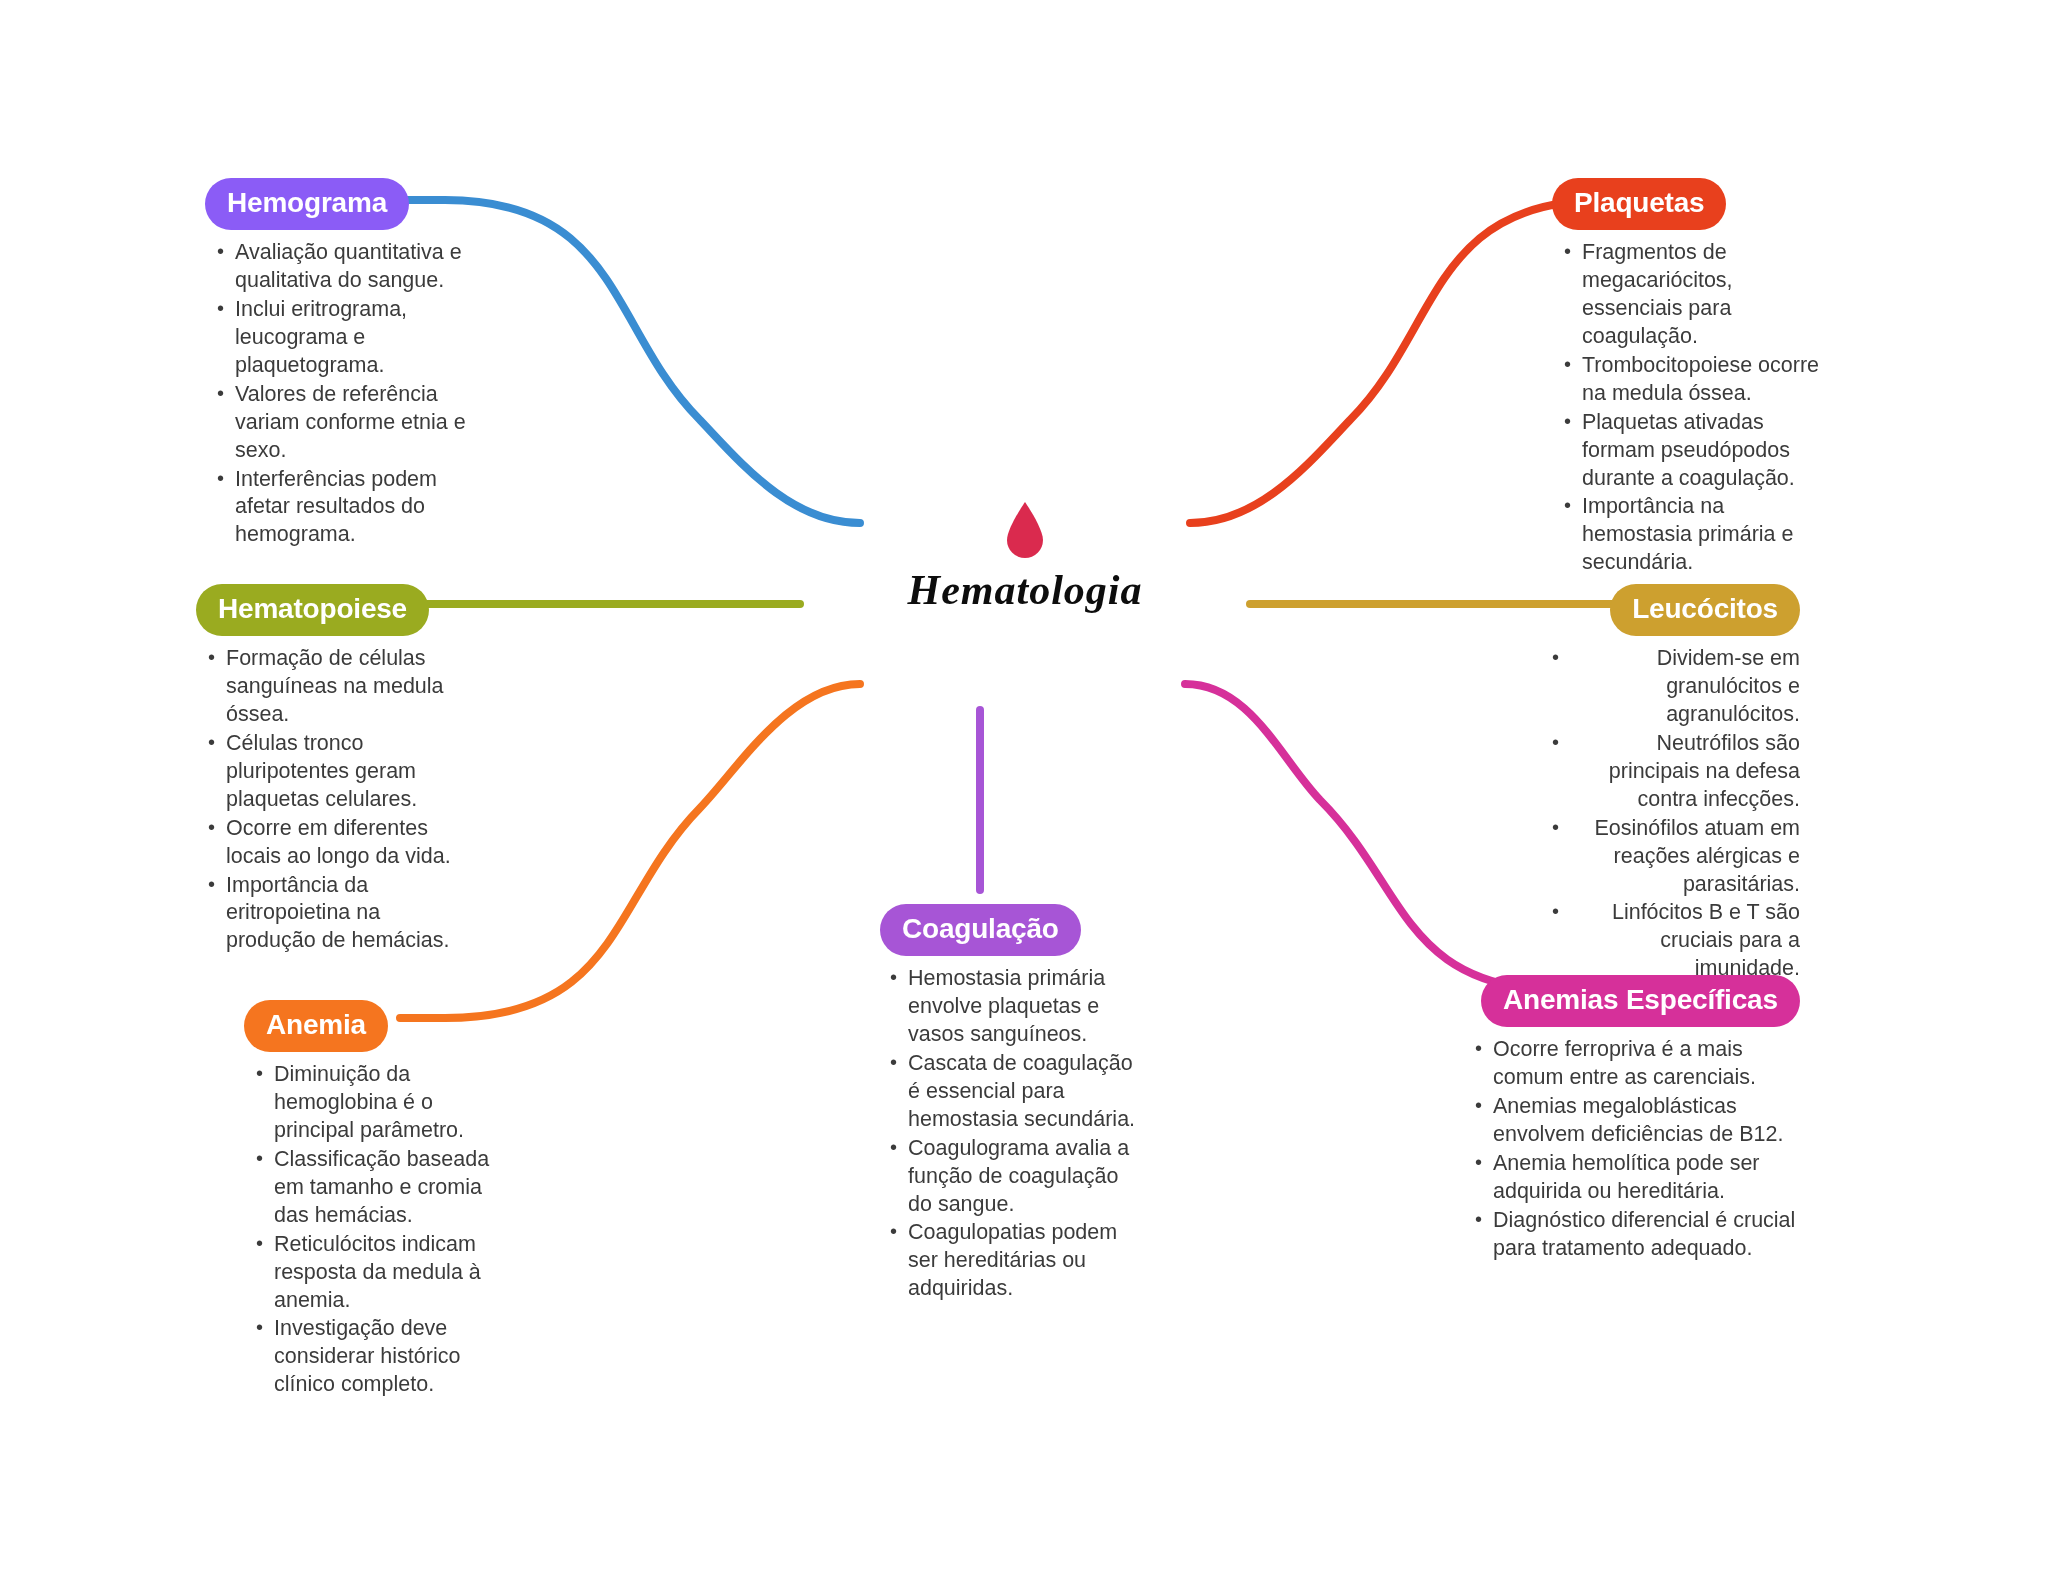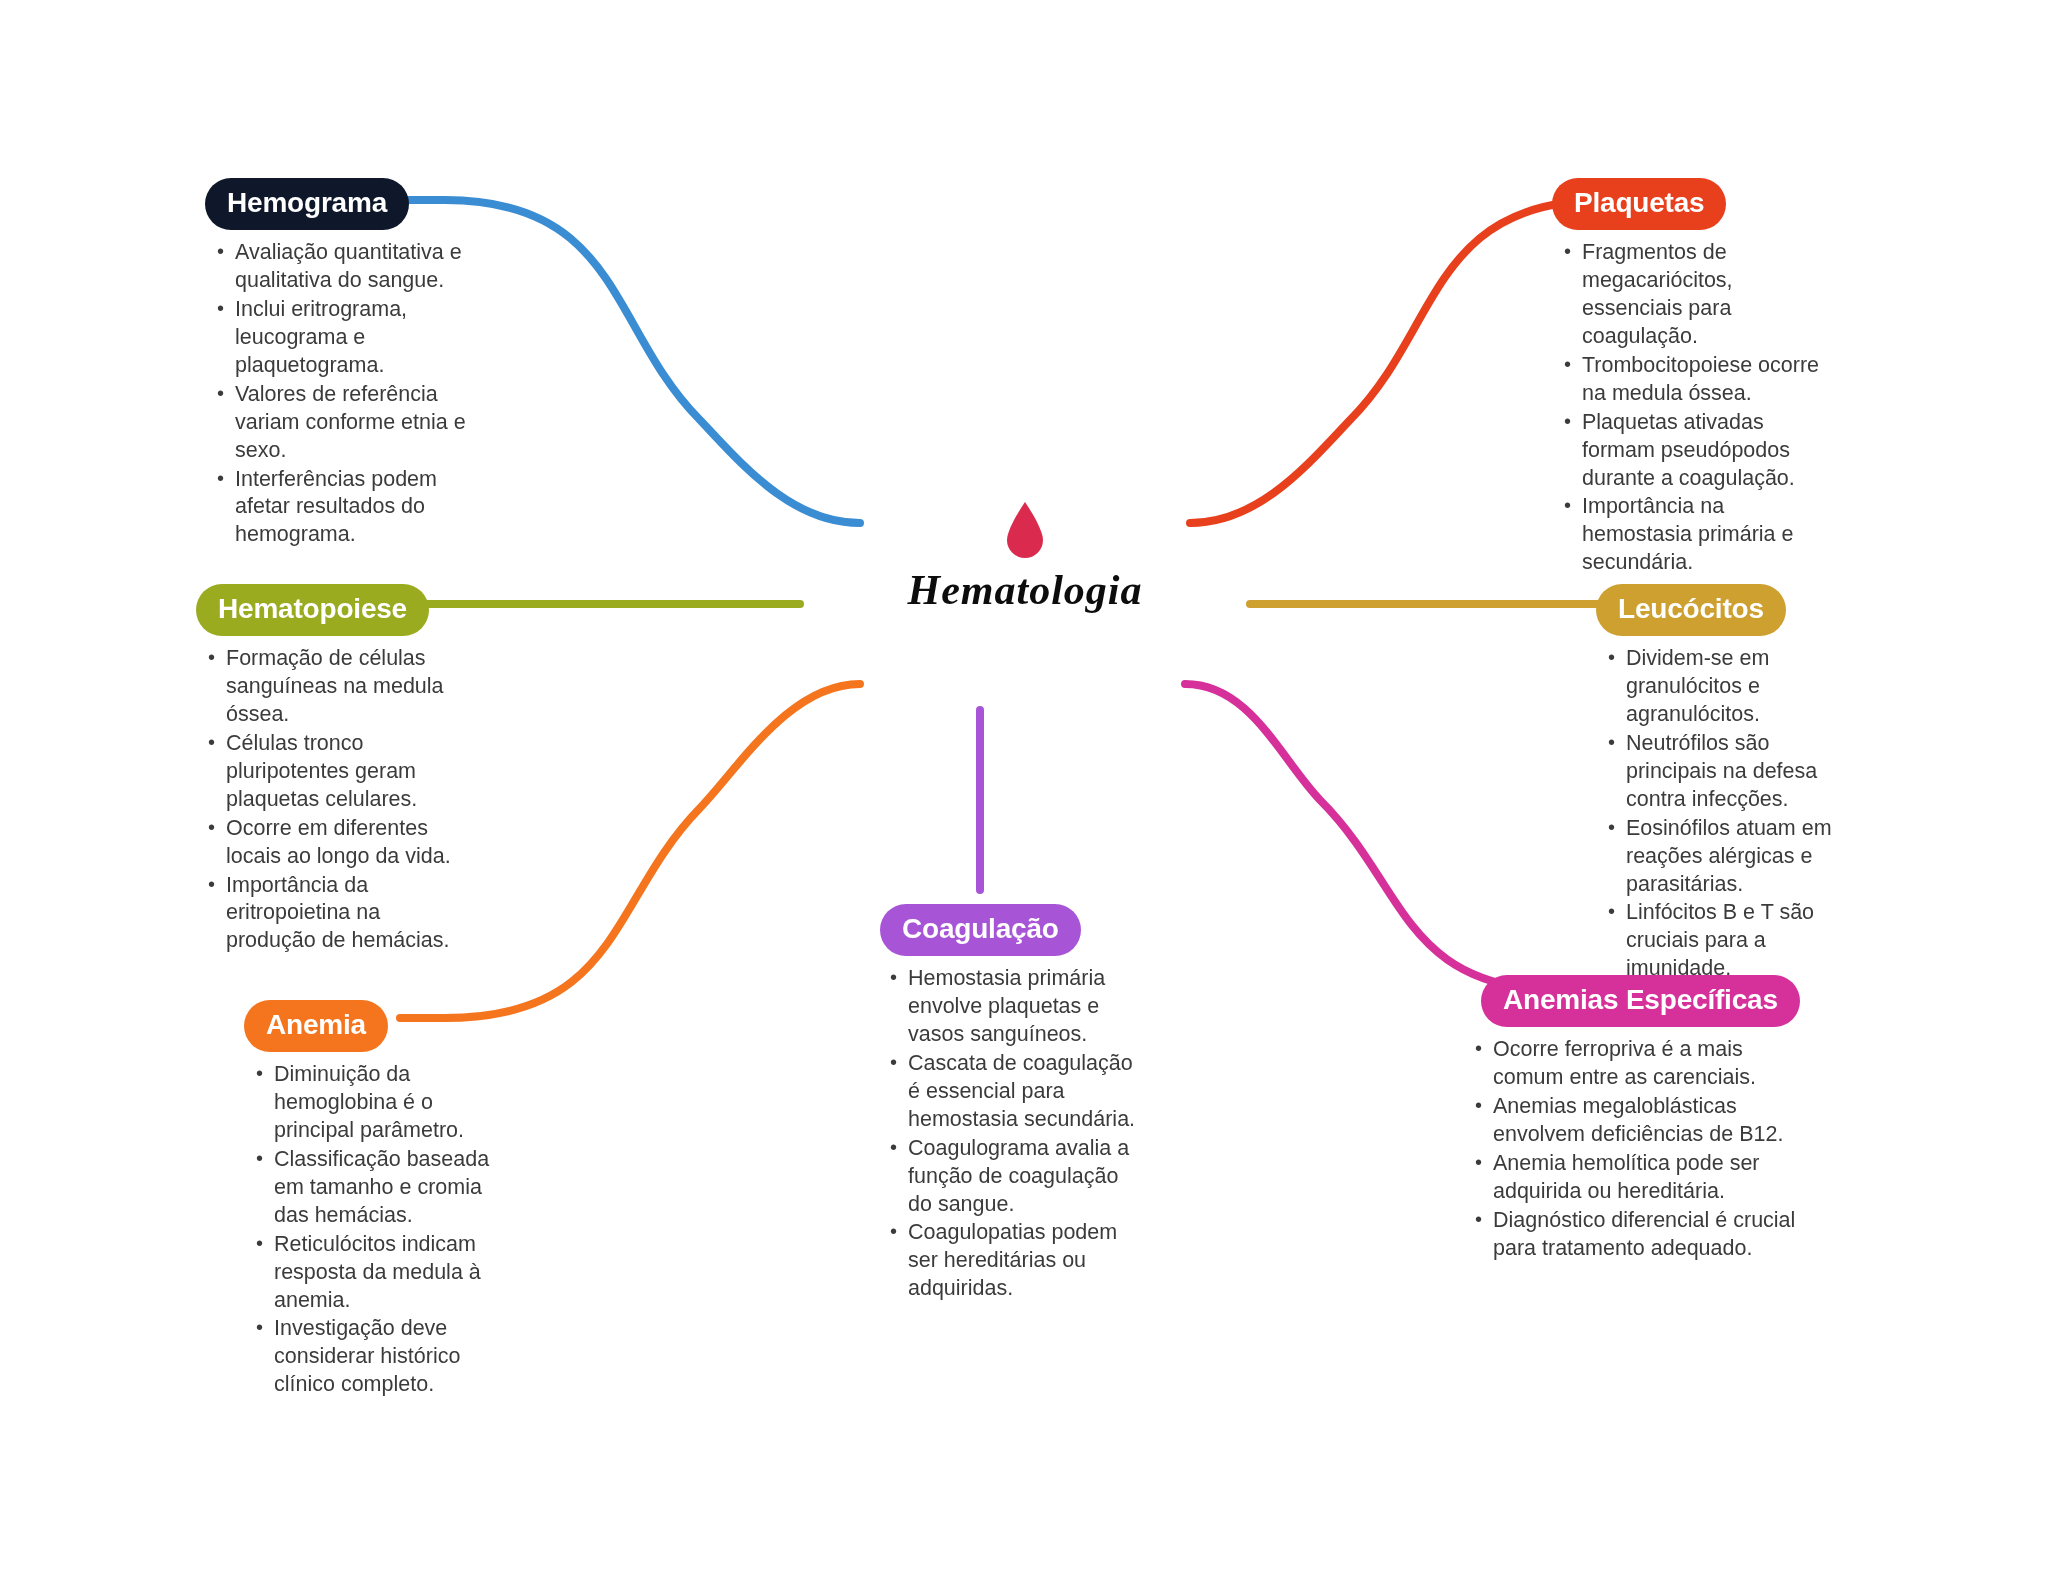--- a/index.html
+++ b/index.html
@@ -53,21 +53,21 @@
     top: -1px;
     font-size: 20px;
     color: #3b3b3b;
   }
 
   
   #branch-hemograma   { left: 205px; top: 178px;  width: 275px; }
   #branch-hematopoiese{ left: 196px; top: 584px;  width: 265px; }
   #branch-anemia      { left: 228px; top: 1000px; width: 265px; }
   #branch-plaquetas   { left: 1552px; top: 178px; width: 275px; }
-  #branch-leucocitos  { left: 1596px; top: 584px; width: 260px; }
+  #branch-leucocitos  { left: 1540px; top: 584px; width: 260px; text-align: right; }
   #branch-anemias-esp { left: 1467px; top: 963px; width: 345px; }
   #branch-coagulacao  { left: 872px;  top: 904px; width: 275px; }
 
   #branch-hemograma .bullets,
   #branch-hematopoiese .bullets,
   #branch-anemia .bullets { padding-left: 8px; }
   #branch-anemia .pill { margin-left: 16px; }
   #branch-anemia .bullets { padding-left: 24px; }
   #branch-coagulacao .pill { margin-left: 8px; }
   #branch-coagulacao .bullets { padding-left: 14px; }
@@ -118,21 +118,21 @@
   </svg>
 
   <div id="center-node">
     <svg id="blood-drop" width="44" height="62" viewBox="0 0 44 62" xmlns="http://www.w3.org/2000/svg">
       <path d="M22 2 C22 2 4 28 4 40 A18 18 0 0 0 40 40 C40 28 22 2 22 2 Z" fill="#da2a4e"></path>
     </svg>
     <div id="center-title">Hematologia</div>
   </div>
 
   <div class="branch" id="branch-hemograma">
-    <span class="pill pill-lg" style="background:#0f172a">Hemograma</span>
+    <span class="pill pill-lg" style="background:#8b5cf6">Hemograma</span>
     <ul class="bullets">
       <li>Avaliação quantitativa e qualitativa do sangue.</li>
       <li>Inclui eritrograma, leucograma e plaquetograma.</li>
       <li>Valores de referência variam conforme etnia e sexo.</li>
       <li>Interferências podem afetar resultados do hemograma.</li>
     </ul>
   </div>
 
   <div class="branch" id="branch-hematopoiese">
     <span class="pill pill-lg" style="background:#9aab20">Hematopoiese</span>

